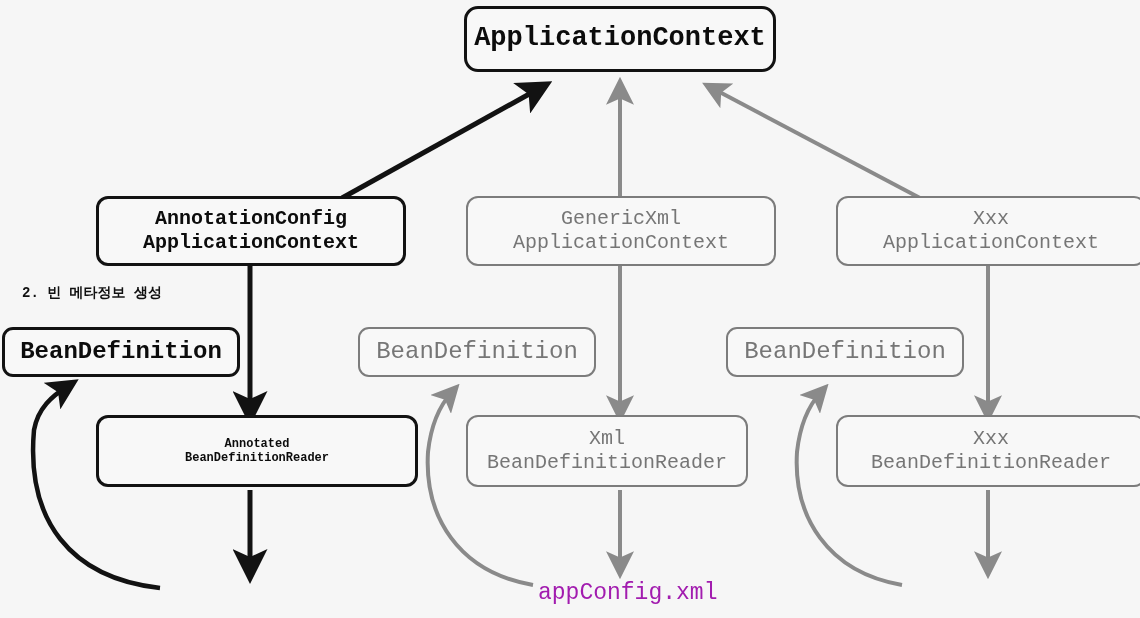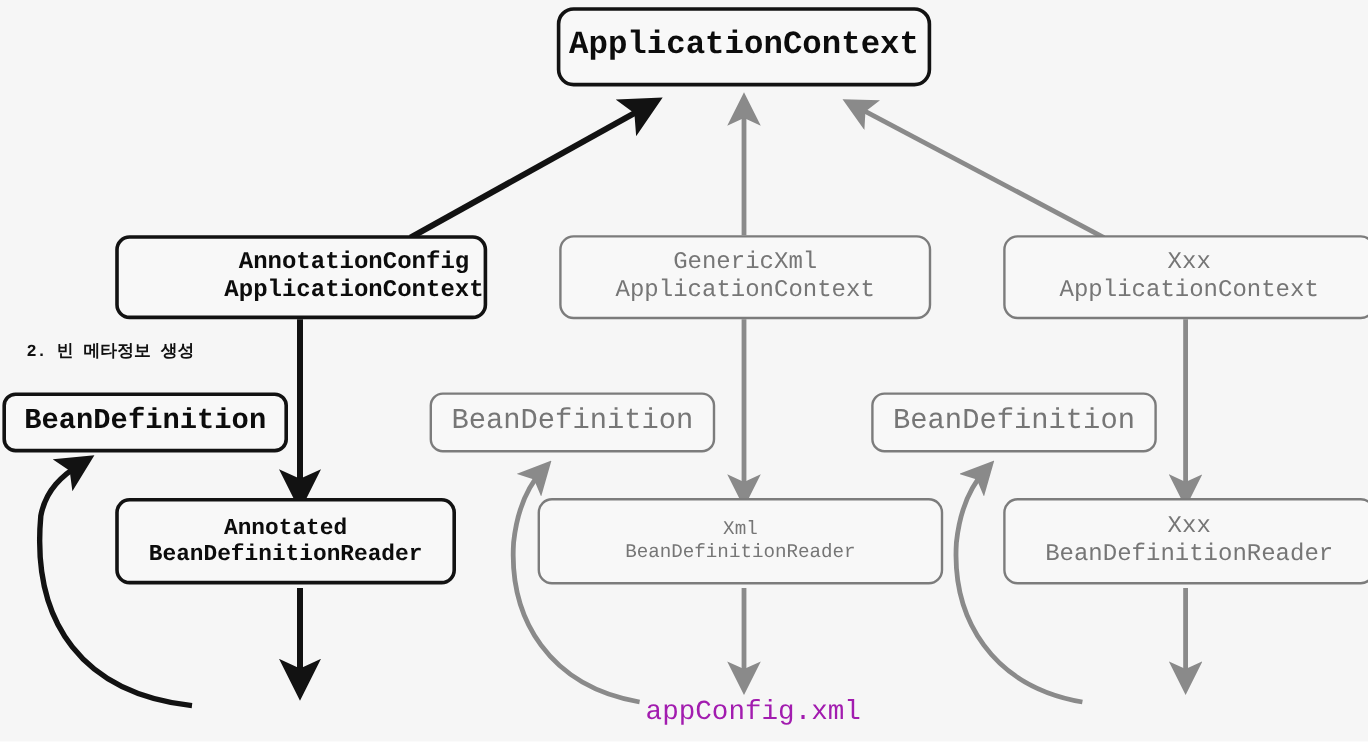--- a/index.html
+++ b/index.html
@@ -139,21 +139,21 @@
      BeanDefinition (gray curved) --&gt;
     <g>
       <path d="M 902,585 C 827,572 793,516 797,452 C 800,424 810,404 821,392" stroke="#8a8a8a" stroke-width="4" fill="none" marker-end="url(#head-gray)"></path>
     </g>
   </svg>
 
   <div class="node node-dark" style="left:464px; top:6px; width:312px; height:66px; font-size:27px; border-radius:14px;">
     <span class="lines">ApplicationContext</span>
   </div>
 
-  <div class="node node-dark" style="left:96px; top:196px; width:310px; height:70px; font-size:20px;justify-content:flex-end;">
+  <div class="node node-dark" style="left:96px; top:196px; width:310px; height:70px; font-size:20px;">
     <span class="lines">
       <span>AnnotationConfig</span>
       <span class="l2">ApplicationContext</span>
     </span>
   </div>
 
   <div class="node node-gray" style="left:466px; top:196px; width:310px; height:70px; font-size:20px;align-items:center;">
     <span class="lines">
       <span>GenericXml</span>
       <span class="l2">ApplicationContext</span>
@@ -174,28 +174,28 @@
   </div>
 
   <div class="node node-gray" style="left:358px; top:327px; width:238px; height:50px; font-size:24px; border-radius:11px;">
     <span class="lines">BeanDefinition</span>
   </div>
 
   <div class="node node-gray" style="left:726px; top:327px; width:238px; height:50px; font-size:24px; border-radius:11px;">
     <span class="lines">BeanDefinition</span>
   </div>
 
-  <div class="node node-dark" style="left:96px; top:415px; width:284px; height:72px; font-size:19px;">
+  <div class="node node-dark" style="left:96px; top:415px; width:322px; height:72px; font-size:12px;">
     <span class="lines">
       <span>Annotated</span>
       <span class="l2">BeanDefinitionReader</span>
     </span>
   </div>
 
-  <div class="node node-gray" style="left:448px; top:415px; width:338px; height:72px; font-size:16px;">
+  <div class="node node-gray" style="left:466px; top:415px; width:282px; height:72px; font-size:20px;">
     <span class="lines">
       <span>Xml</span>
       <span class="l2">BeanDefinitionReader</span>
     </span>
   </div>
 
   <div class="node node-gray" style="left:836px; top:415px; width:310px; height:72px; font-size:20px;">
     <span class="lines">
       <span>Xxx</span>
       <span class="l2">BeanDefinitionReader</span>

